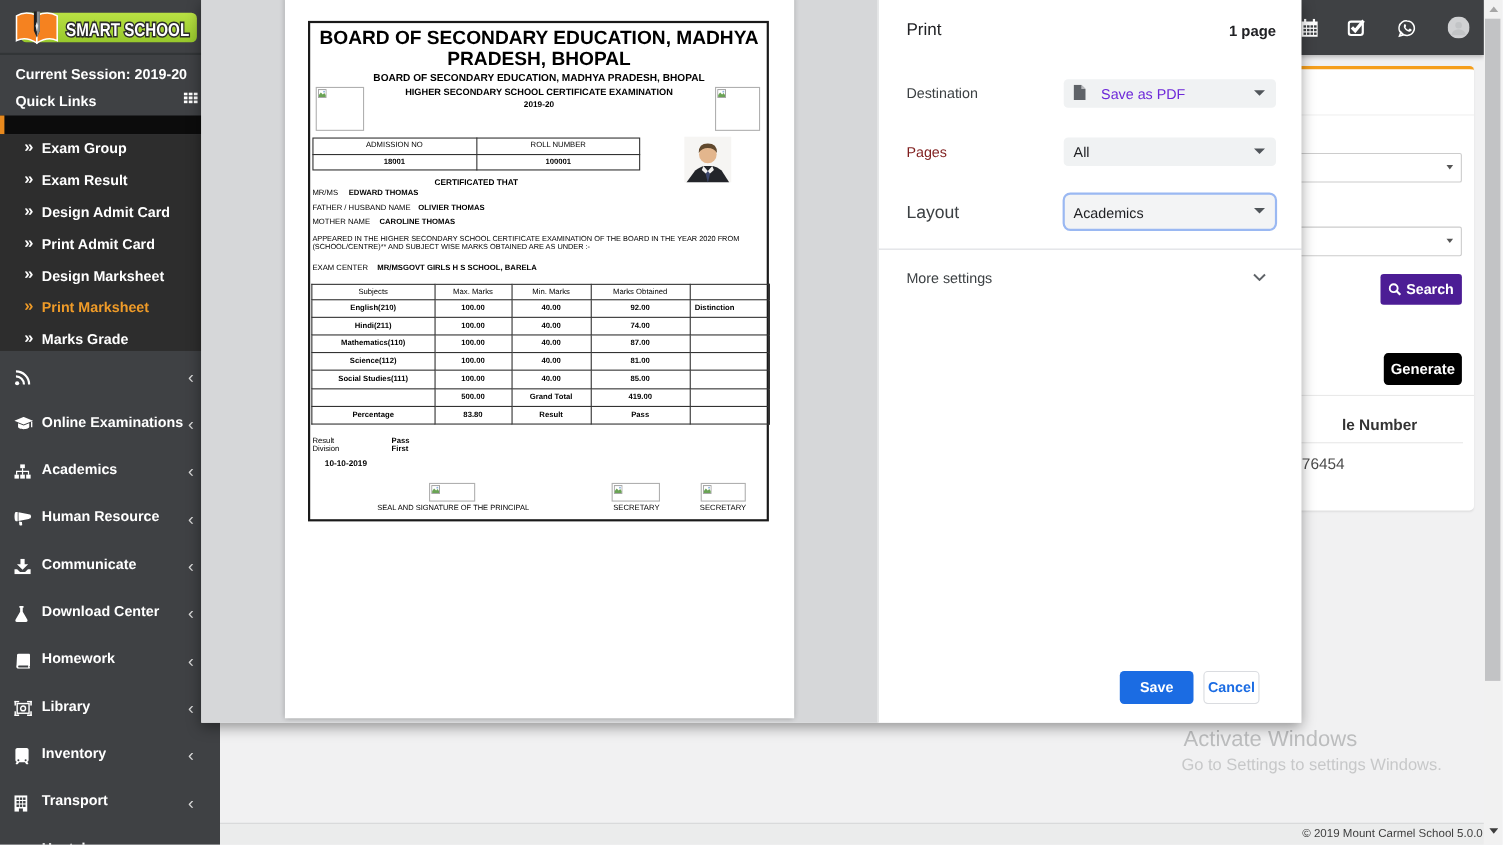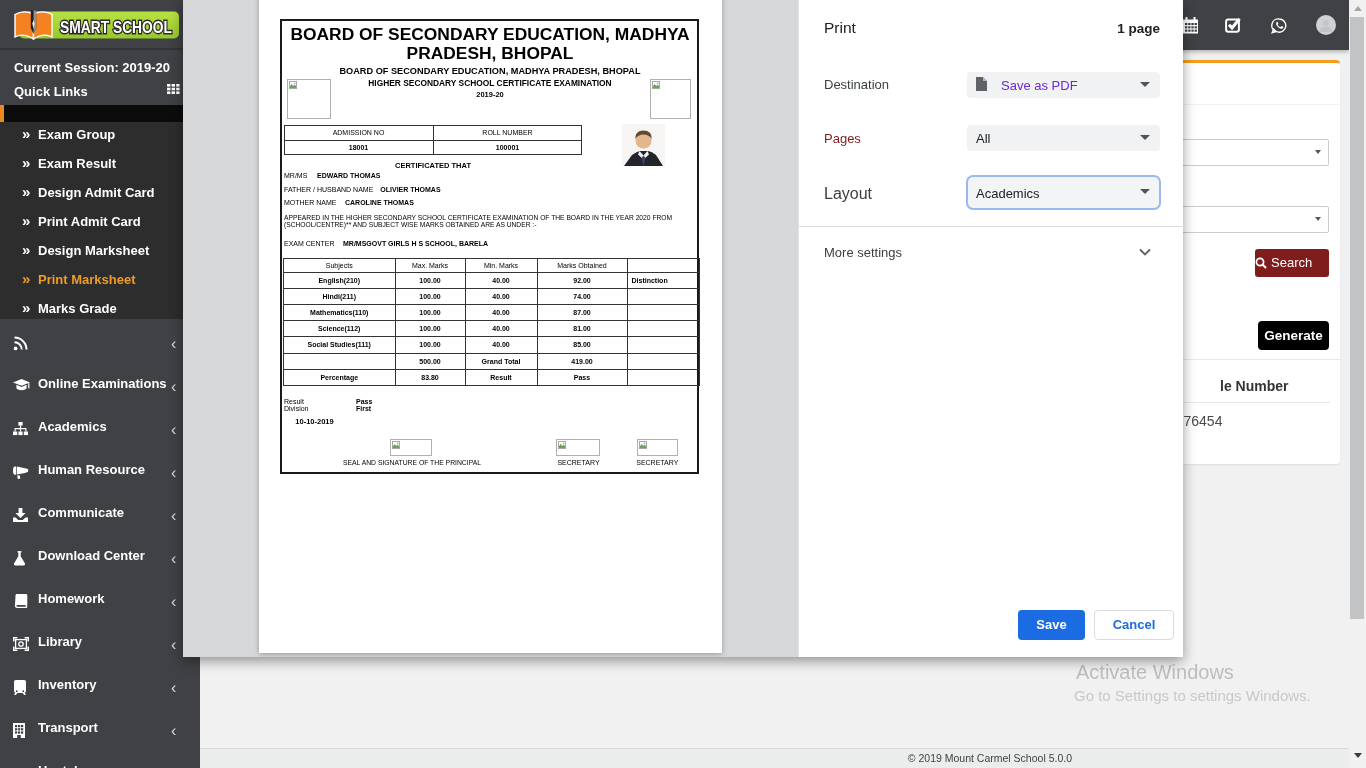--- a/index.html
+++ b/index.html
@@ -61,38 +61,38 @@
 </div>
 
 <div class="abs" style="left:218px; top:59.5px; width:1122px; height:404px; background:#fff; border-radius:4px; border-top:3.5px solid #f59e1b; box-shadow:0 1px 2px rgba(0,0,0,.08);"></div>
 <div class="abs" style="left:218px; top:103.5px; width:1122px; height:1px; background:#f0f0f0;"></div>
 
 <div class="abs" style="left:940px; top:139px; width:389px; height:27px; background:#fff; border:1px solid #ccc; border-radius:2px;"></div>
 <div class="abs" style="left:1315px; top:150px; width:0; height:0; border-left:3.5px solid transparent; border-right:3.5px solid transparent; border-top:4.2px solid #555;"></div>
 <div class="abs" style="left:940px; top:206px; width:389px; height:27px; background:#fff; border:1px solid #ccc; border-radius:2px;"></div>
 <div class="abs" style="left:1315px; top:217px; width:0; height:0; border-left:3.5px solid transparent; border-right:3.5px solid transparent; border-top:4.2px solid #555;"></div>
 
-<div class="abs" style="left:1255px; top:249px; width:74px; height:28px; background:#7f1d1d; border-radius:3px; color:#fff; font-size:13px; font-weight:normal; line-height:28px;">
+<div class="abs" style="left:1255px; top:249px; width:74px; height:28px; background:#4c1d95; border-radius:3px; color:#fff; font-size:13px; font-weight:bold; text-align:center; line-height:28px;">
   <svg style="vertical-align:-2px; margin-right:4px;" width="12" height="12" viewBox="0 0 12 12">
       <circle cx="5" cy="5" r="3.6" fill="none" stroke="#fff" stroke-width="1.7"></circle>
       <line x1="7.8" y1="7.8" x2="11" y2="11" stroke="#fff" stroke-width="2"></line>
     </svg>Search</div>
 
 <div class="abs" style="left:218px; top:359px; width:1122px; height:1px; background:#e9e9e9;"></div>
 
 <div class="abs" style="left:1258px; top:320.5px; width:71px; height:29px; background:#000; border-radius:4px; color:#fff; font-size:13.5px; font-weight:bold; text-align:center; line-height:29px;">Generate</div>
 
 <div class="abs" style="left:1220px; top:377.5px; font-size:14px; font-weight:bold; color:#333;">le Number</div>
 <div class="abs" style="left:1152px; top:402px; width:178px; height:1px; background:#e8e8e8;"></div>
 <div class="abs" style="left:1183.5px; top:413px; font-size:14px; color:#4a4a4a;">76454</div>
 
 <div class="abs" style="left:1076px; top:660.5px; font-size:20px; color:#bcbdbe;">Activate Windows</div>
 <div class="abs" style="left:1074px; top:687px; font-size:15px; color:#c7c8c9;">Go to Settings to settings Windows.</div>
 <div class="abs" style="left:200px; top:747.5px; width:1149px; height:20.5px; background:#ebecec; border-top:1px solid #d8d9da;"></div>
-<div class="abs" style="left:0; top:752px; width:1072px; text-align:right; font-size:10.5px; color:#3f3f3f;">© 2019 Mount Carmel School 5.0.0</div>
+<div class="abs" style="left:0; top:752px; width:1348px; text-align:right; font-size:10.5px; color:#3f3f3f;">© 2019 Mount Carmel School 5.0.0</div>
 
 <div class="abs" id="sidebar" style="left:0; top:0; width:200px; height:768px; background:#3f4144;">
   <div class="abs" style="left:0; top:0; width:200px; height:50px; border-bottom:2px solid #323537;"></div>
 
   <svg class="abs" style="left:13px; top:9px;" width="168" height="32" viewBox="0 0 168 32">
     <defs>
       <linearGradient id="lg" x1="0" y1="0" x2="0" y2="1">
         <stop offset="0" stop-color="#b9e143"></stop>
           <stop offset="1" stop-color="#97c82c"></stop>
       </linearGradient>
@@ -451,15 +451,15 @@
     <div class="abs" style="left:25px; top:185px; font-size:16px; color:#3c4043;">Layout</div>
     <div class="abs" style="left:167px; top:174.5px; width:195px; height:35.5px; background:#f3f4f5; border:2px solid #9ab8f2; border-radius:7px;"></div>
     <div class="abs" style="left:177px; top:185.5px; font-size:13px; color:#202124;">Academics</div>
     <div class="abs" style="left:340.5px; top:189px; width:0; height:0; border-left:5px solid transparent; border-right:5px solid transparent; border-top:5.5px solid #50555a;"></div>
     <div class="abs" style="left:0; top:225.5px; width:385px; height:1px; background:#dadce0;"></div>
     <div class="abs" style="left:25px; top:245px; font-size:13px; color:#3c4043;">More settings</div>
     <svg class="abs" style="left:340px; top:248px;" width="12" height="8" viewBox="0 0 12 8">
         <path d="M1 1.5 L6 6.5 L11 1.5" fill="none" stroke="#5f6368" stroke-width="1.8"></path>
       </svg>
     <div class="abs" style="left:219px; top:610px; width:67px; height:30px; background:#1b6ce3; border-radius:4px; color:#fff; font-size:13px; font-weight:600; text-align:center; line-height:30px;">Save</div>
-    <div class="abs" style="left:295px; top:610px; width:80px; height:30px; background:#fff; border:1px solid #dadce0; border-radius:4px; color:#1b6ce3; font-size:13px; font-weight:600; text-align:center; line-height:28px;">Cancel</div>
+    <div class="abs" style="left:295px; top:610px; width:51px; height:30px; background:#fff; border:1px solid #dadce0; border-radius:4px; color:#1b6ce3; font-size:13px; font-weight:600; text-align:center; line-height:28px;">Cancel</div>
   </div>
 </div>
 
 </body></html>

